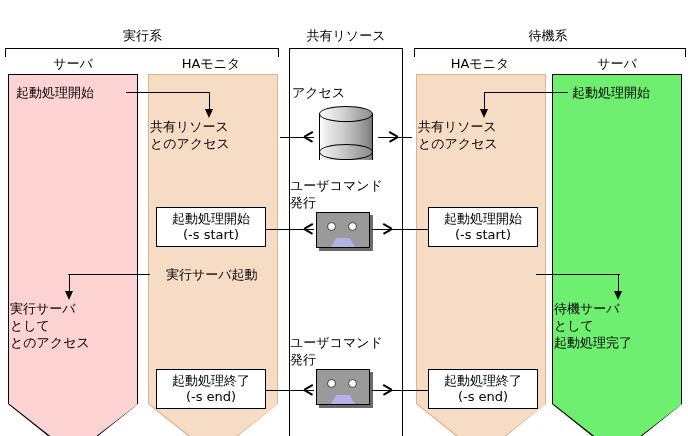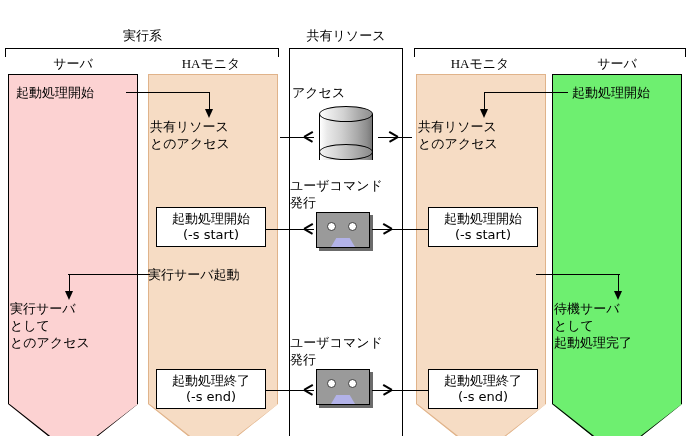--- a/index.html
+++ b/index.html
@@ -32,21 +32,20 @@
     height:8px;
   }
 
   
   .col-title{
     position:absolute;
     text-align:center;
     font-size:13px;
     line-height:15px;
     white-space:nowrap;
-    font-family:Liberation Serif, serif;
   }
 
   
   .panel{
     position:absolute;
     box-sizing:border-box;
   }
   .panel .body{
     position:absolute;left:0;top:0;width:100%;
     box-sizing:border-box;
@@ -179,20 +178,21 @@
 </head>
 <body>
 
 <div class="stage">
 
   <div class="group-title" style="left:0px;top:6px;width:285px;">実行系</div>
   <div class="bracket" style="left:5px;top:26px;width:272px;"></div>
 
   <div class="group-title" style="left:288px;top:6px;width:116px;">共有リソース</div>
 
+  <div class="group-title" style="left:408px;top:6px;width:280px;">待機系</div>
   <div class="bracket" style="left:414px;top:26px;width:270px;"></div>
 
   <div class="col-title" style="left:6px;top:34px;width:134px;">サーバ</div>
   <div class="col-title" style="left:146px;top:34px;width:130px;">HAモニタ</div>
   <div class="col-title" style="left:415px;top:34px;width:130px;">HAモニタ</div>
   <div class="col-title" style="left:551px;top:34px;width:132px;">サーバ</div>
 
   <div class="panel p-pink" style="left:8px;top:52px;width:130px;height:382px;">
     <div class="body" style="height:330px;"></div>
     <div class="tip" style="top:330px;height:52px;">
@@ -280,21 +280,21 @@
     </div>
 
   <div class="cmdbox" style="left:428px;top:185px;width:110px;height:40px;">起動処理開始
 (-s start)</div>
   <div class="hline" style="left:372px;top:207px;width:56px;"></div>
   <div class="head" style="left:382px;top:206px;">
       <div class="head-left-a"></div>
       <div class="head-left-b"></div>
     </div>
 
-  <div class="txt left" style="left:148px;top:244px;width:124px;">実行サーバ起動</div>
+  <div class="txt left" style="left:166px;top:244px;width:124px;">実行サーバ起動</div>
   <div class="hline" style="left:68px;top:252px;width:82px;"></div>
   <div class="vline" style="left:69px;top:252px;height:18px;"></div>
   <div class="head head-down" style="left:65px;top:269px;"></div>
 
   <div class="txt" style="left:10px;top:278px;width:126px;">実行サーバ
 として
 とのアクセス</div>
 
   <div class="hline" style="left:536px;top:252px;width:84px;"></div>
   <div class="vline" style="left:618px;top:252px;height:18px;"></div>

